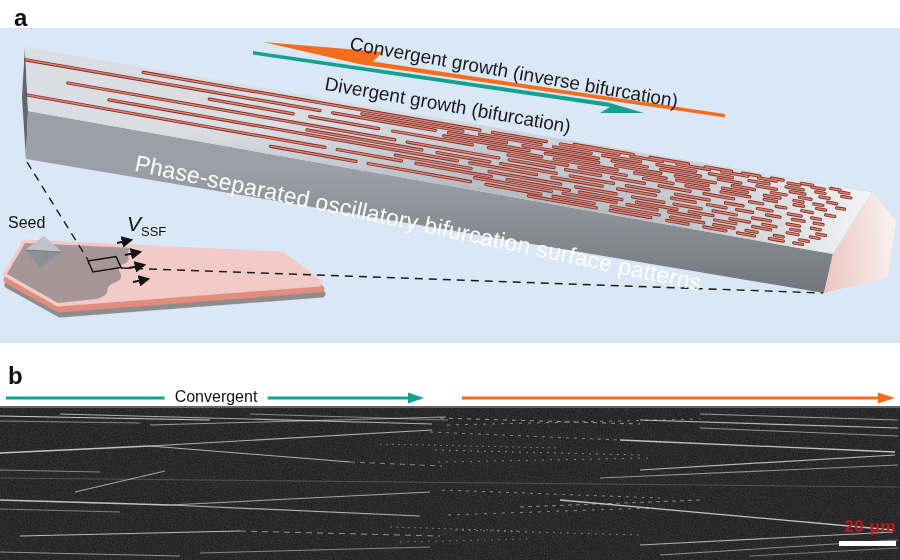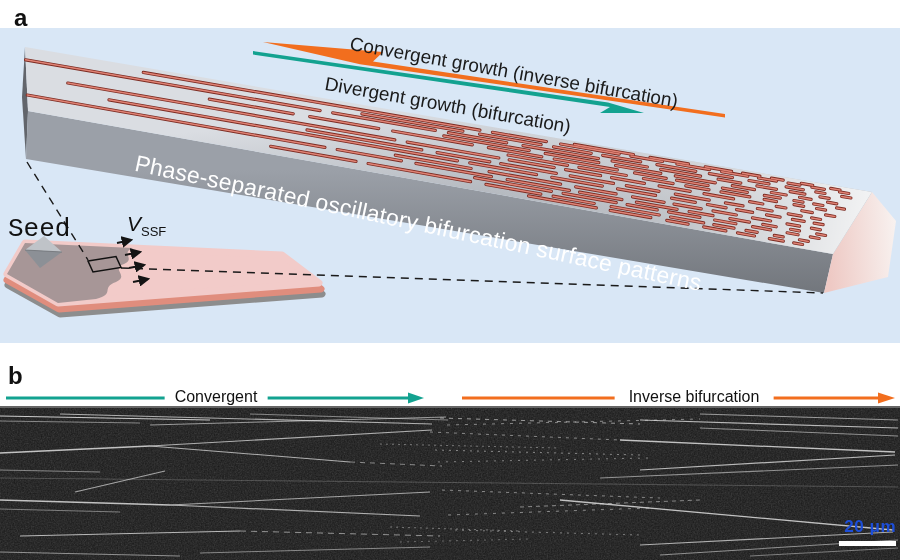--- a/index.html
+++ b/index.html
@@ -3,27 +3,27 @@
 <meta charset="utf-8">
 <style>
   html,body{margin:0;padding:0;background:#fff;}
   .figure{position:relative;width:900px;height:560px;background:#fff;overflow:hidden;
           font-family:"Liberation Sans", sans-serif;color:#111;}
   .abs{position:absolute;}
   .panel-label{font-weight:bold;font-size:24px;color:#111;}
   .panel-a-bg{left:0;top:28px;width:900px;height:315px;}
   .rot-label{white-space:nowrap;transform-origin:0 0;color:#1a1a1a;font-size:19px;}
   .slab-caption{white-space:nowrap;transform-origin:0 0;color:#ffffff;font-size:23px;letter-spacing:.2px;}
-  .seed-label{font-size:26px;font-family:Liberation Mono, monospace;}
+  .seed-label{font-size:16px;}
   .vssf{font-size:21px;font-style:italic;text-align:right;}
   .vssf sub{font-style:normal;font-size:13px;}
   .pool-caption{font-size:21px;}
   .b-arrow-text{top:387px;transform:translateX(-50%);background:#fff;font-size:16px;
                 white-space:nowrap;line-height:20px;}
-  .scale-label{left:816px;top:517px;width:80px;text-align:right;color:#1d4ed8;
+  .scale-label{left:816px;top:517px;width:80px;text-align:right;color:#b91c1c;
                font-size:17px;font-weight:bold;letter-spacing:.5px;}
   svg{display:block;}
 </style>
 </head>
 <body>
 
 <div class="figure">
 
   <div class="abs panel-a-bg" style="background:#d9e7f6;"></div>
 
@@ -383,21 +383,20 @@
 
   <div class="abs panel-label" style="left:8px;top:362px;">b</div>
 
   <svg class="abs" style="left:0;top:352px;" width="900" height="54" viewBox="0 0 900 54">
     <line x1="6" y1="46" x2="408" y2="46" stroke="#13a290" stroke-width="3"></line>
     <polygon points="408,40.5 424,46 408,51.5" fill="#13a290"></polygon>
     <line x1="462" y1="46" x2="878" y2="46" stroke="#f26e1e" stroke-width="3"></line>
     <polygon points="878,40.5 895,46 878,51.5" fill="#f26e1e"></polygon>
   </svg>
   <div class="abs b-arrow-text" style="left:216px;padding:0 10px;">Convergent</div>
-  <div class="abs b-arrow-text" style="left:694px;padding:0 14px;">Inverse bifurcation</div>
 
   <svg class="abs" style="left:0;top:406px;" width="900" height="154" viewBox="0 0 900 154">
     <defs>
       <filter id="grain" x="0" y="0" width="100%" height="100%">
         <feTurbulence type="fractalNoise" baseFrequency="0.7" numOctaves="3" seed="7" stitchTiles="stitch"></feTurbulence>
         <feColorMatrix type="saturate" values="0"></feColorMatrix>
       </filter>
     </defs>
     <rect x="0" y="0" width="900" height="2.5" fill="#666"></rect>
     <rect x="0" y="2" width="900" height="152" fill="#181818"></rect>

